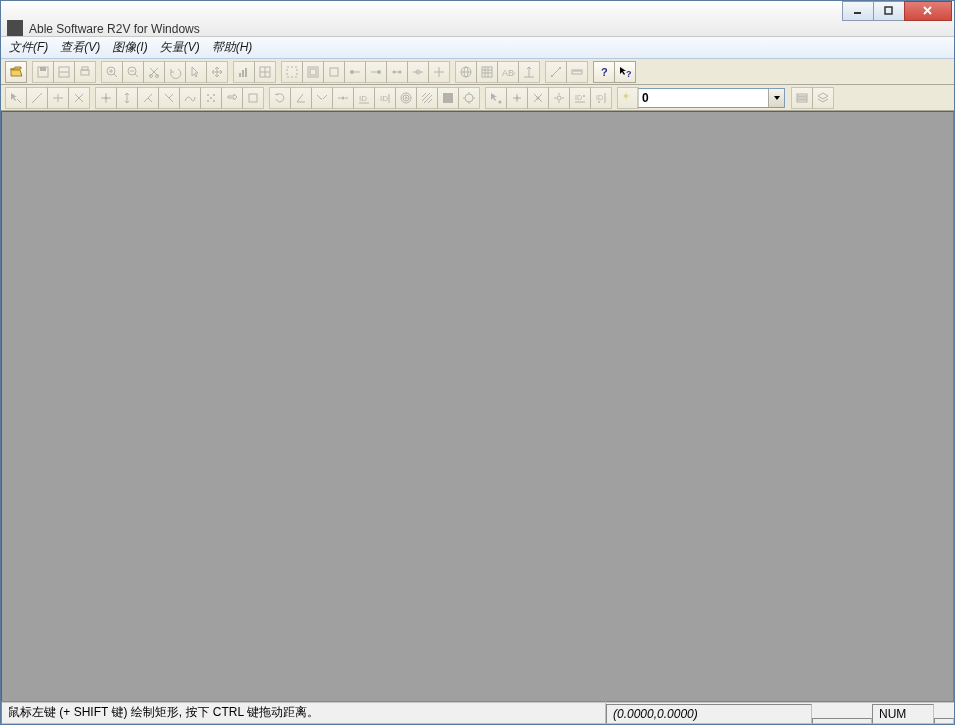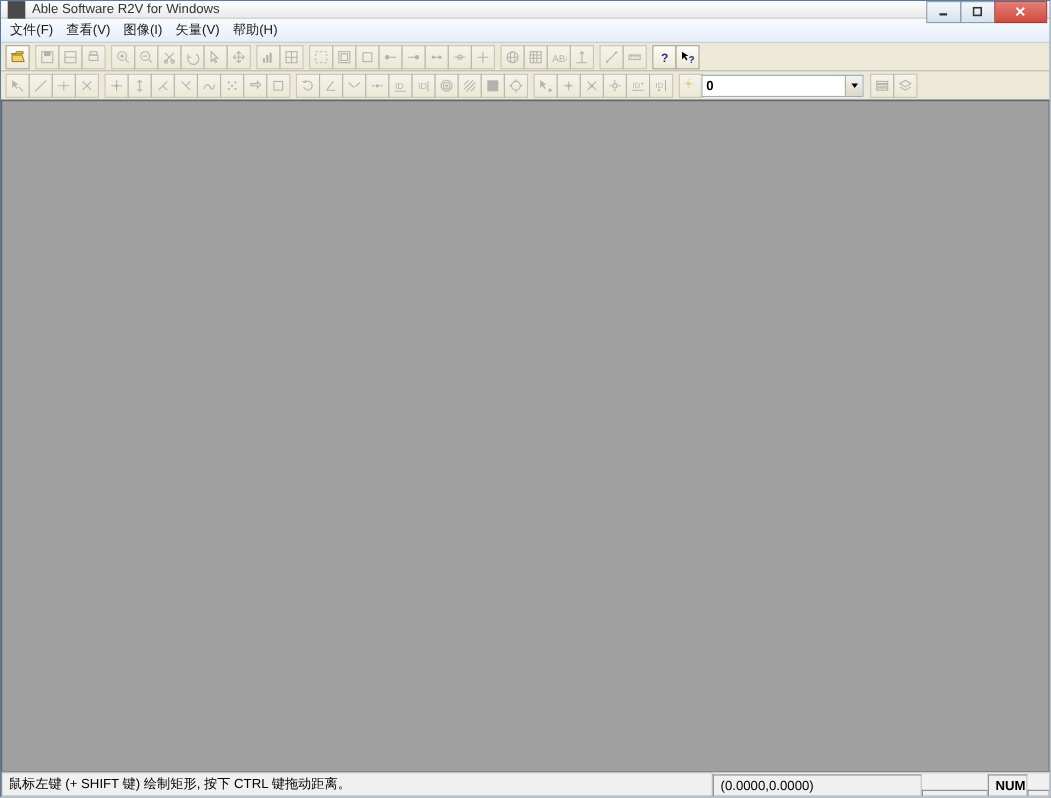--- a/index.html
+++ b/index.html
@@ -1,41 +1,41 @@
 <!DOCTYPE html>
 <html><head>
 <meta charset="utf-8">
 <style>
 * { margin: 0; padding: 0; box-sizing: border-box; }
 body { font-family: "Microsoft YaHei", "SimSun", Tahoma, sans-serif; font-size: 12px; background: #fff; overflow: hidden; }
 .window { width: 955px; height: 725px; border: 1px solid #5a7aa0; display: flex; flex-direction: column; background: #f0f0f0; }
-.titlebar { height: 16px; background: linear-gradient(#fdfdfd,#eaeaea); display: flex; align-items: flex-start; border-bottom: 1px solid #c8c8c8; position: relative; }
+.titlebar { height: 36px; background: linear-gradient(#fdfdfd,#eaeaea); display: flex; align-items: flex-end; border-bottom: 1px solid #c8c8c8; position: relative; }
 .titlebar .app-icon { width: 16px; height: 16px; margin: 0 6px; background: #4a4a4a; display: inline-block; }
 .titlebar .title { flex: 1; color: #333; }
 .win-controls { display: flex; height: 20px; margin-right: 2px; align-self: flex-start; }
 .win-btn { width: 32px; height: 20px; border: 1px solid #8a9bb0; background: linear-gradient(#f4f8fb,#d6e2ee); display: flex; align-items: center; justify-content: center; font-size: 10px; color: #333; margin-left: -1px; }
 .win-btn.close { width: 48px; background: linear-gradient(#e27d76,#d14b3f); border-color: #a83a30; color: #fff; border-top-right-radius: 0; }
 .win-btn.close svg { stroke: #fff; }
 .menubar { height: 22px; background: linear-gradient(#f7fbff,#e6eef8); border-bottom: 1px solid #b8c8dc; display: flex; align-items: center; padding-left: 8px; gap: 12px; }
-.menu-item { color: #1a1a1a; cursor: default; }
+.menu-item { color: #1a1a1a; cursor: default; font-style: italic; }
 .toolbar { height: 26px; background: #ece9d8; border-bottom: 1px solid #aca899; display: flex; align-items: center; padding: 2px 4px; gap: 0; }
 .tb-btn { width: 22px; height: 22px; border: 1px solid #aca899; background: linear-gradient(#fdfcf8,#ece9d8); display: flex; align-items: center; justify-content: center; margin-right: -1px; }
 .tb-btn.dis { opacity: 0.55; }
 .tb-sep { width: 6px; height: 22px; }
 .tb-btn svg { pointer-events: none; }
 .layer-combo { height: 20px; display: flex; align-items: center; border: 1px solid #7f9db9; background: #fff; margin-left: -1px; }
 .layer-combo input { border: none; outline: none; width: 130px; height: 18px; padding: 0 4px; font-size: 12px; font-weight: bold; }
 .layer-combo .dd { width: 16px; height: 18px; background: linear-gradient(#f4f4f0,#dcd8c8); border-left: 1px solid #aca899; display: flex; align-items: center; justify-content: center; }
 .workspace { flex: 1; background: #a0a0a0; border: 1px solid #808080; border-top-color: #606060; border-left-color: #606060; margin: 0; }
 .statusbar { height: 22px; background: #f0f0f0; border-top: 1px solid #c8c8c8; display: flex; align-items: flex-end; font-size: 12px; }
 .status-cell { border: 1px solid #c0c0c0; border-top-color: #888; border-left-color: #888; padding: 2px 6px; display: flex; align-items: center; }
 .status-cell.hint { flex: 1; }
-.status-cell.coords { width: 190px; }
+.status-cell.coords { width: 206px; font-style: italic; }
 .status-cell.blank { width: 60px; }
-.status-cell.num { width: 36px; font-weight: bold; }
+.status-cell.num { width: 62px; }
 .status-cell.tail { width: 20px; }
 </style>
 </head>
 <body>
 
 <div class="window">
 
   <div class="titlebar">
     <span class="app-icon"></span>
     <span class="title">Able Software R2V for Windows</span>

